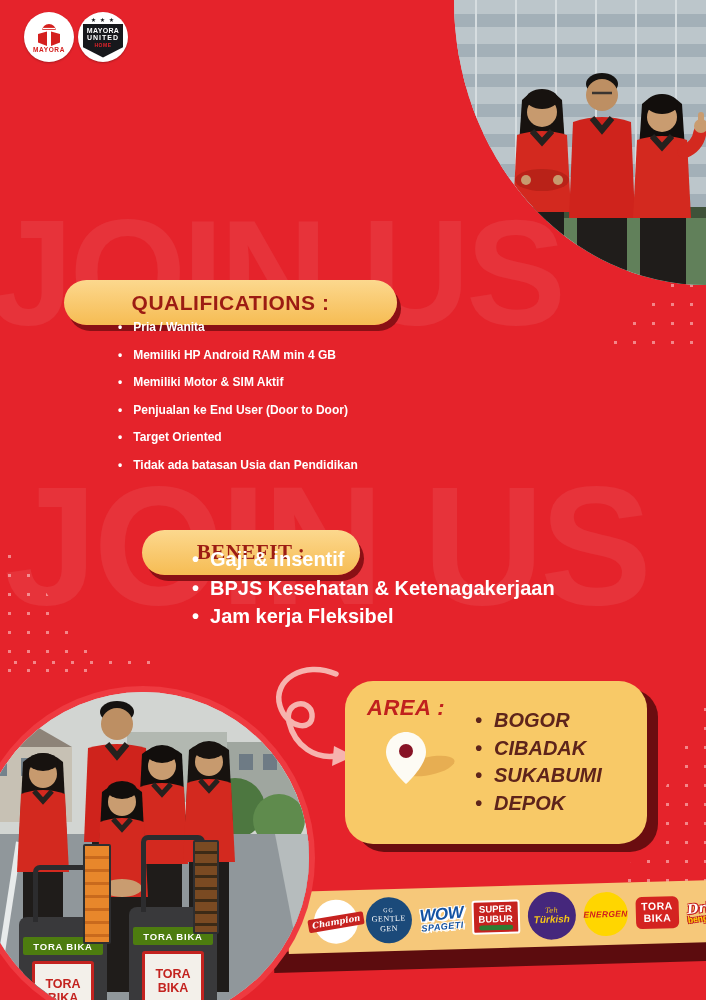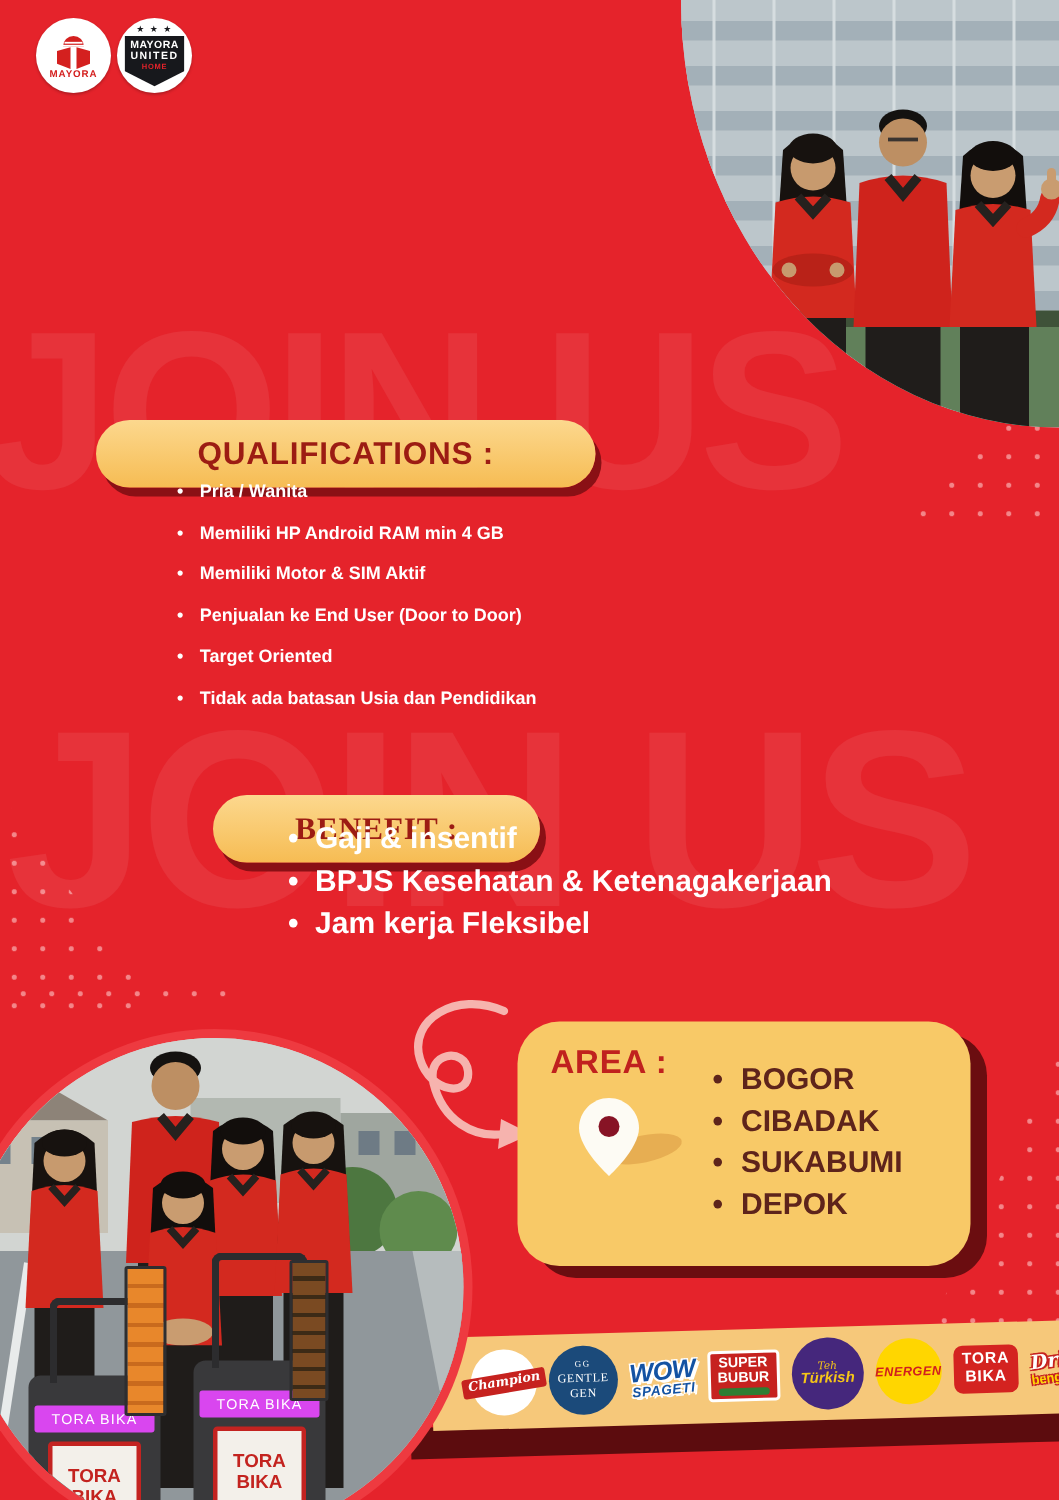--- a/index.html
+++ b/index.html
@@ -84,20 +84,21 @@
   .blist li::before{content:"•";margin-right:11px;font-size:1em;}
   .q-list{left:118px;top:314px;font-size:12px;line-height:27.5px;text-align:right;}
   .b-list{left:192px;top:545px;font-size:20px;line-height:28.5px;}
 
   
   .area-box{
     position:absolute;left:345px;top:681px;width:302px;height:163px;
     background:#f8c967;border-radius:28px;box-shadow:11px 8px 0 #6b0d10;
     box-sizing:border-box;padding:14px 24px 10px 22px;
     display:flex;
+    font-style:italic;
   }
   .area-left{width:96px;display:flex;flex-direction:column;align-items:flex-start;}
   .area-title{font-size:22px;font-weight:800;color:#c0211e;letter-spacing:.5px;}
   .pin-wrap{margin-top:8px;margin-left:16px;position:relative;}
   .pin-smudge{position:absolute;left:20px;top:28px;width:52px;height:18px;background:#e7ae52;border-radius:50%;transform:rotate(-12deg);}
   .area-list{margin:12px;padding:0;list-style:none;color:#5e241b;font-weight:800;font-size:20px;line-height:27.5px;}
   .area-list li{display:flex;align-items:baseline;}
   .area-list li::before{content:"•";margin-right:12px;}
 
   
@@ -111,22 +112,22 @@
     z-index:5;
   }
   .photo-circle svg{display:block;position:absolute;left:0;top:0;}
   .box{position:absolute;background:#39393b;border-radius:8px 8px 4px 4px;}
   .box1{left:42px;top:225px;width:88px;height:107px;}
   .box2{left:152px;top:215px;width:88px;height:117px;}
   .handle{position:absolute;border:5px solid #2c2c2e;border-bottom:none;border-radius:7px 7px 0 0;}
   .box1 .handle{left:14px;top:-52px;width:52px;height:52px;}
   .box2 .handle{left:12px;top:-72px;width:54px;height:72px;}
   .banner{
-    position:absolute;left:4px;right:4px;top:20px;height:18px;background:#d946ef;color:#fff;
-    font-size:9.5px;font-weight:400;display:flex;align-items:center;justify-content:center;
+    position:absolute;left:4px;right:4px;top:20px;height:18px;background:#4d7c0f;color:#fff;
+    font-size:9.5px;font-weight:700;display:flex;align-items:center;justify-content:center;
     border-radius:2px;letter-spacing:.8px;
   }
   .plaque{
     position:absolute;left:13px;top:44px;width:56px;height:54px;background:#f3f0ea;
     border:3px solid #c32320;border-radius:3px;color:#c3231f;font-weight:900;font-size:12.5px;
     line-height:1.15;display:flex;flex-direction:column;align-items:center;justify-content:center;
   }
   .sachets{position:absolute;border:2px solid #2e2e30;border-radius:2px;}
   .sachets-orange{left:106px;top:152px;width:24px;height:96px;
     background:repeating-linear-gradient(180deg,#e8872b 0 10px,#c96a1d 10px 13px);}

